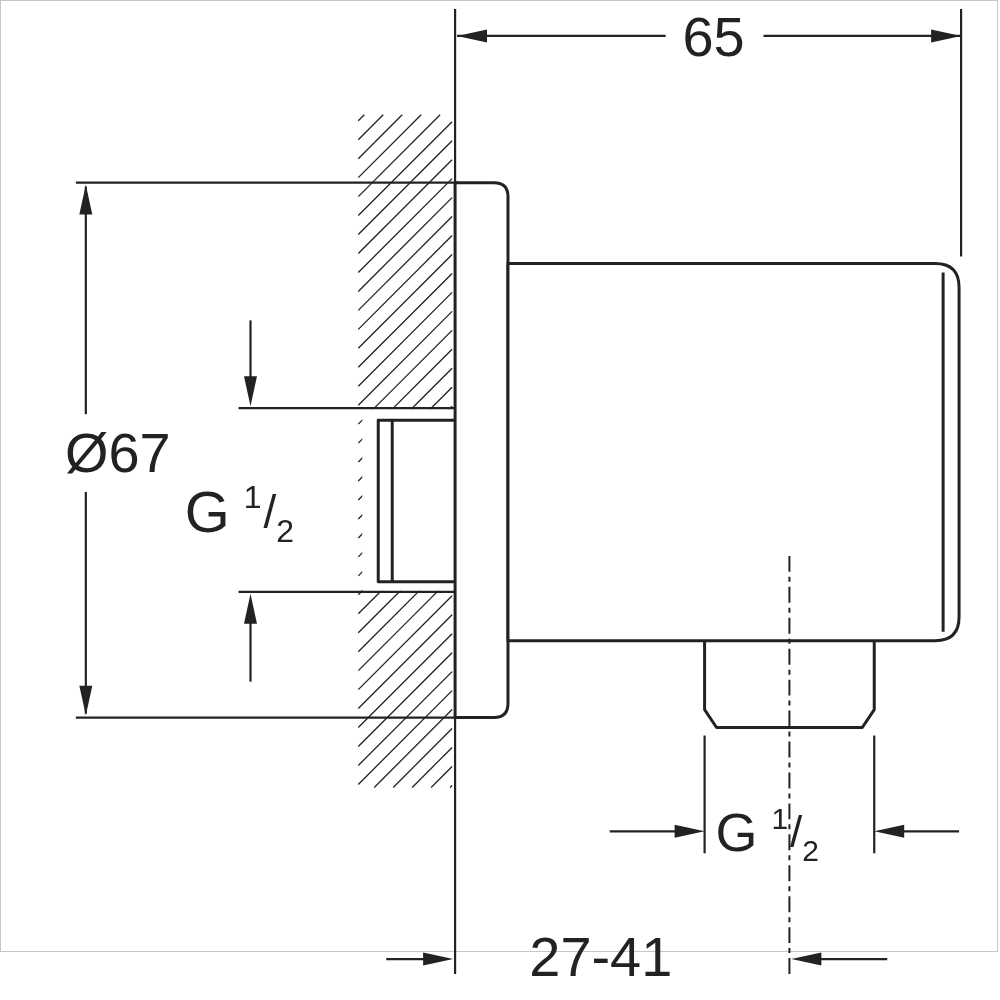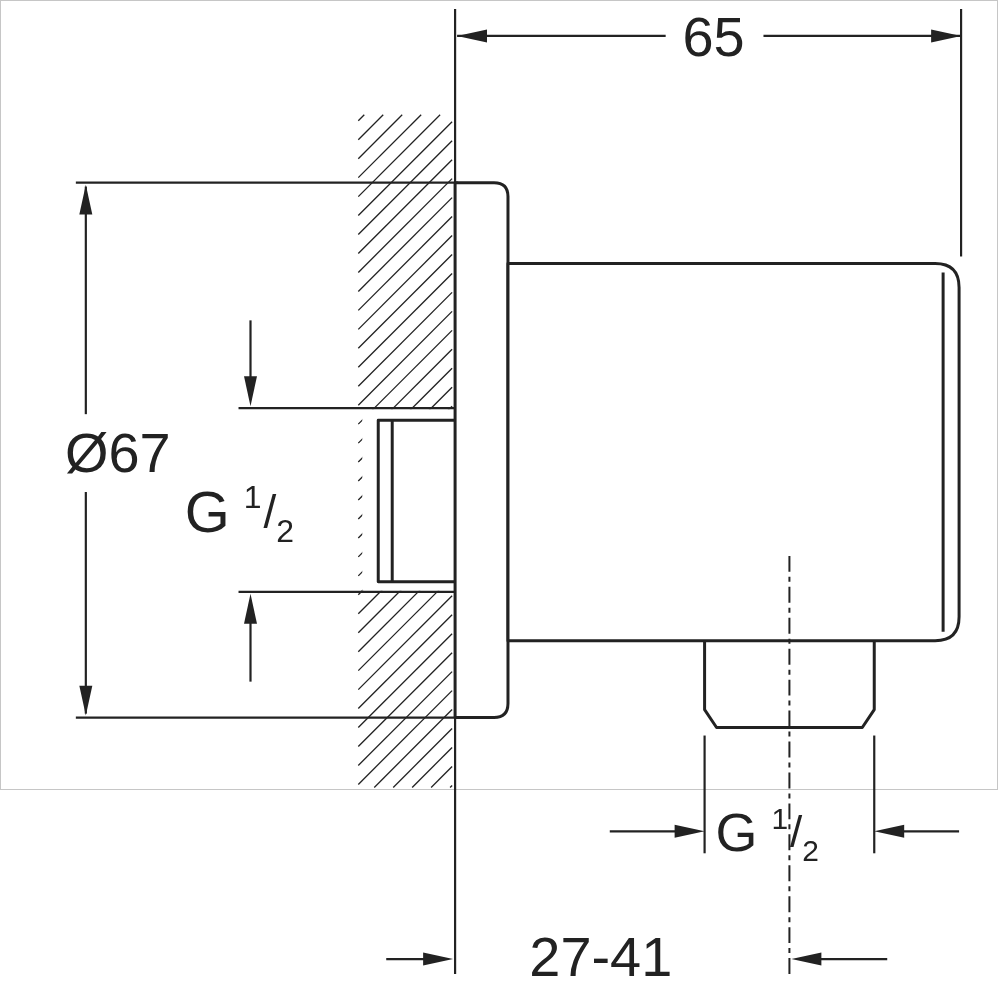--- a/index.html
+++ b/index.html
@@ -6,21 +6,21 @@
     margin: 0;
     padding: 0;
     background: #ffffff;
     width: 1000px;
     height: 1000px;
     font-family: "Liberation Sans", sans-serif;
   }
   .frame {
     position: relative;
     width: 998px;
-    height: 790px;
+    height: 952px;
     border: 1px solid #c6c6c6;
     background: #ffffff;
     box-sizing: border-box;
   }
   svg { display: block; }
   .outline   { fill: none; stroke: #222222; stroke-width: 3;   stroke-linejoin: round; }
   .outline-w { fill: #ffffff; stroke: #222222; stroke-width: 3; stroke-linejoin: round; }
   .thin      { fill: none; stroke: #222222; stroke-width: 2.2; }
   .dim       { fill: none; stroke: #222222; stroke-width: 2.2; }
   .arrow     { fill: #222222; stroke: none; }

